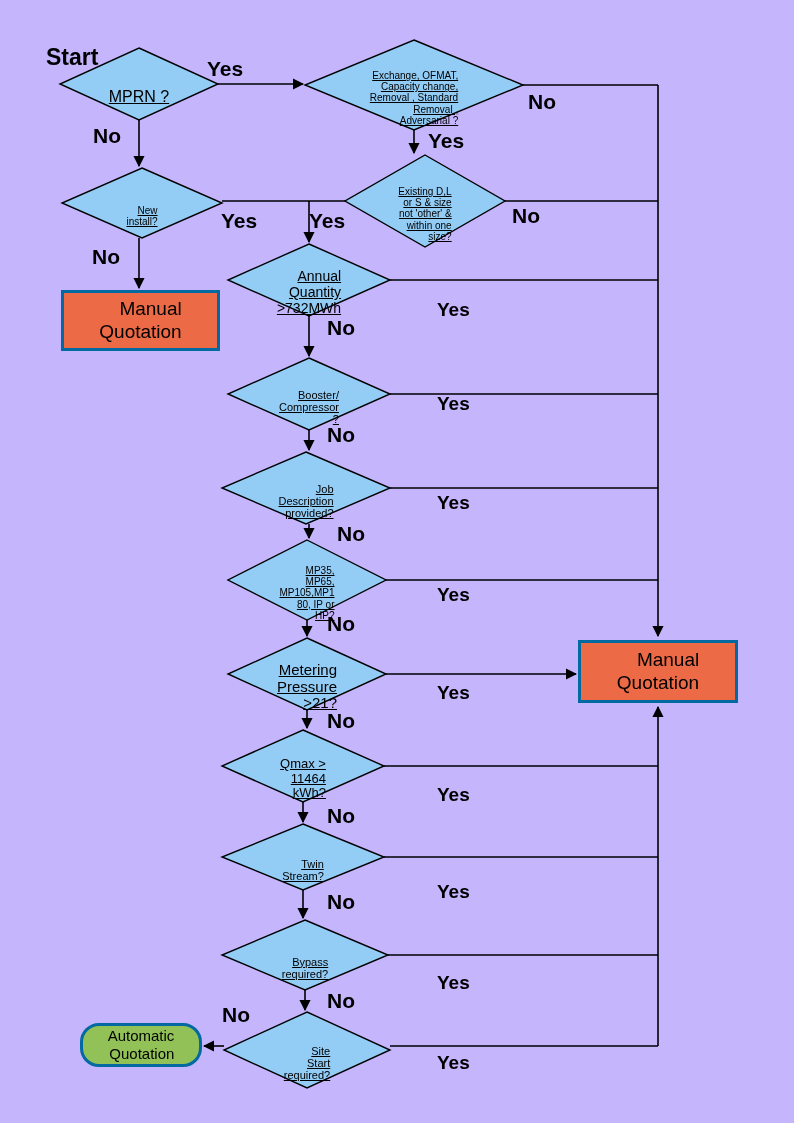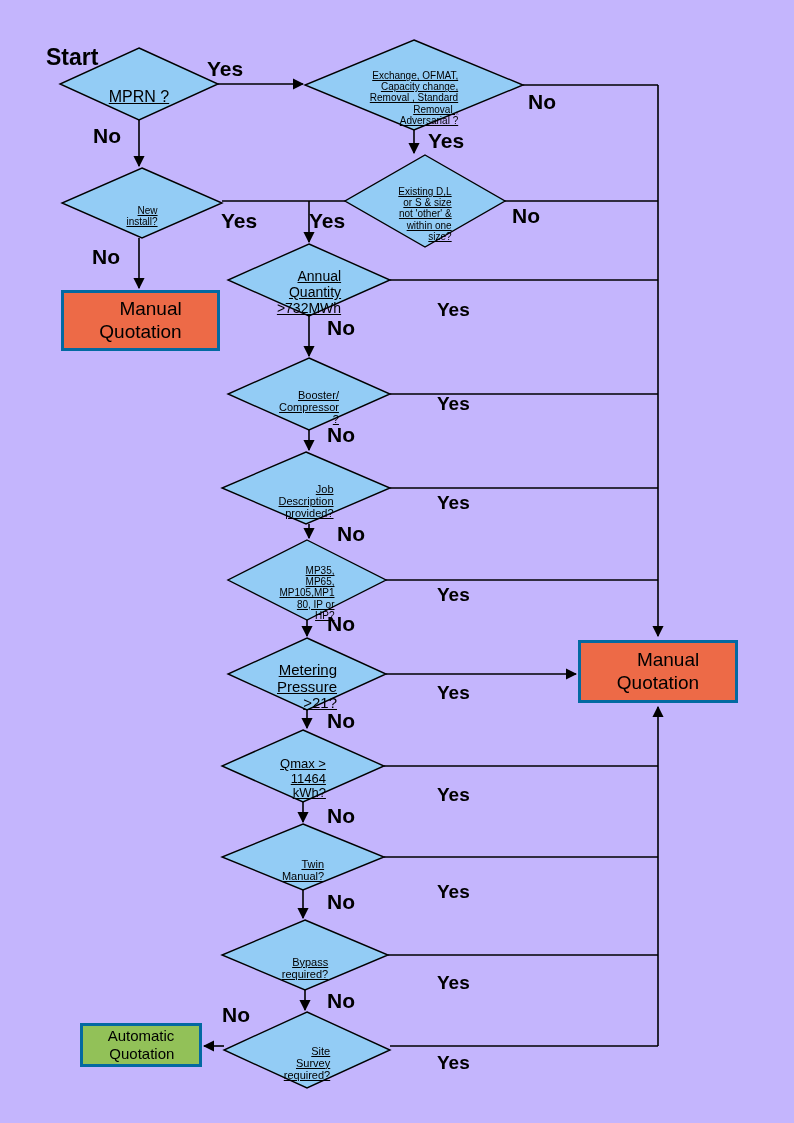--- a/index.html
+++ b/index.html
@@ -229,45 +229,45 @@
         </svg>
         <div class="diamond-label" style="font-size: 13px;">Qmax &gt;
 11464
 kWh?</div>
       </div>
       <div class="diamond-wrap" style="left: 222px; top: 824px; width: 162px; height: 66px;">
         <svg class="diamond-svg" width="162" height="66" viewBox="0 0 162 66">
           <polygon points="81,0 162,33 81,66 0,33" fill="#93CCF5" stroke="#000000" stroke-width="1.4"></polygon>
         </svg>
         <div class="diamond-label" style="font-size: 11px;">Twin
-Manual?</div>
+Stream?</div>
       </div>
       <div class="diamond-wrap" style="left: 222px; top: 920px; width: 166px; height: 70px;">
         <svg class="diamond-svg" width="166" height="70" viewBox="0 0 166 70">
           <polygon points="83,0 166,35 83,70 0,35" fill="#93CCF5" stroke="#000000" stroke-width="1.4"></polygon>
         </svg>
         <div class="diamond-label" style="font-size: 11px;">Bypass
 required?</div>
       </div>
       <div class="diamond-wrap" style="left: 224px; top: 1012px; width: 166px; height: 76px;">
         <svg class="diamond-svg" width="166" height="76" viewBox="0 0 166 76">
           <polygon points="83,0 166,38 83,76 0,38" fill="#93CCF5" stroke="#000000" stroke-width="1.4"></polygon>
         </svg>
         <div class="diamond-label" style="font-size: 11px;">Site
-Survey
+Start
 required?</div>
       </div>
     </div>
 
   <div id="terminal-layer">
       <div class="box" style="left: 61px; top: 290px; width: 159px; height: 61px; font-size: 19px; background: rgb(237, 106, 71);">Manual
 Quotation</div>
       <div class="box" style="left: 578px; top: 640px; width: 160px; height: 63px; font-size: 19px; background: rgb(237, 106, 71);">Manual
 Quotation</div>
-      <div class="box" style="left: 80px; top: 1023px; width: 122px; height: 44px; font-size: 15px; background: rgb(146, 193, 88);">Automatic
+      <div class="box" style="left: 80px; top: 1023px; width: 122px; height: 44px; font-size: 15px; background: rgb(146, 193, 88); border-radius: 19px;">Automatic
 Quotation</div>
     </div>
 
   <div id="edgelabel-layer">
       <div class="edge-label" style="left: 207px; top: 57px; font-size: 21px;">Yes</div>
       <div class="edge-label" style="left: 93px; top: 124px; font-size: 21px;">No</div>
       <div class="edge-label" style="left: 528px; top: 90px; font-size: 21px;">No</div>
       <div class="edge-label" style="left: 428px; top: 129px; font-size: 21px;">Yes</div>
       <div class="edge-label" style="left: 221px; top: 209px; font-size: 21px;">Yes</div>
       <div class="edge-label" style="left: 92px; top: 245px; font-size: 21px;">No</div>

